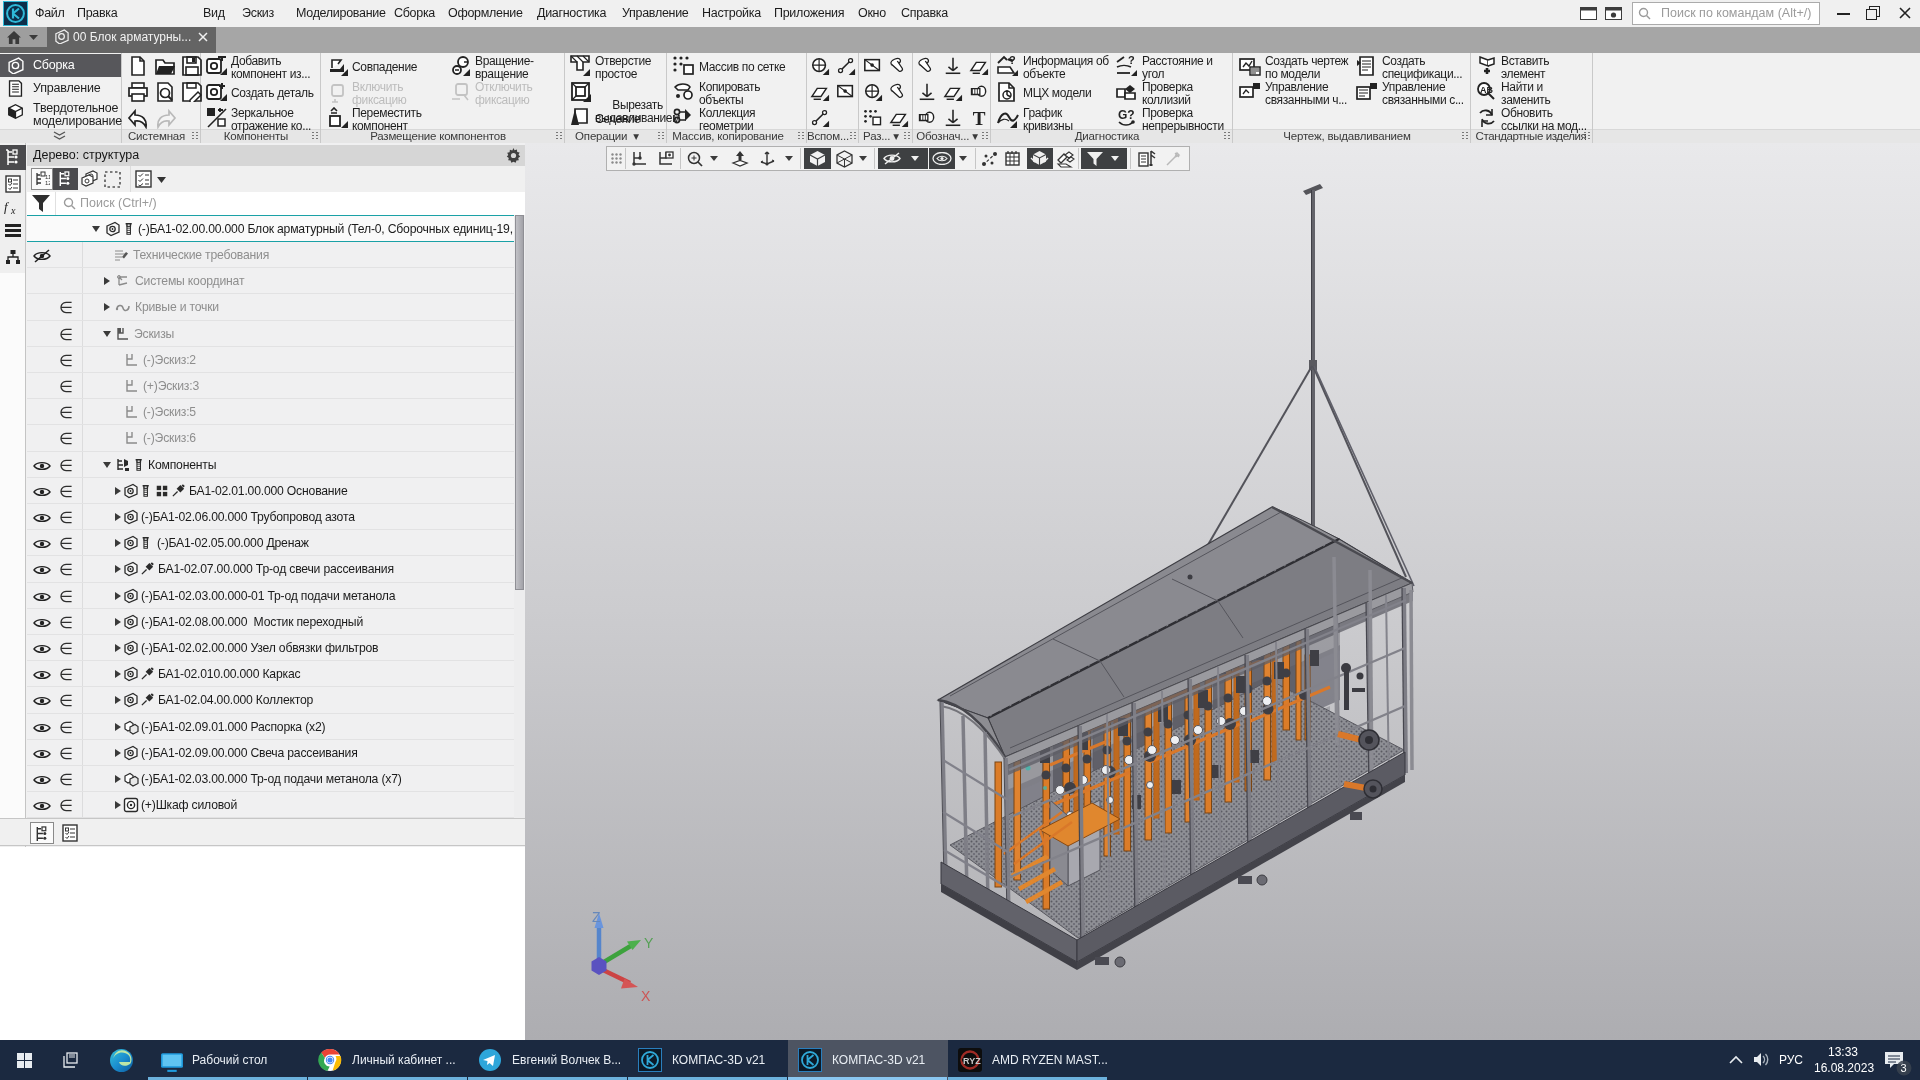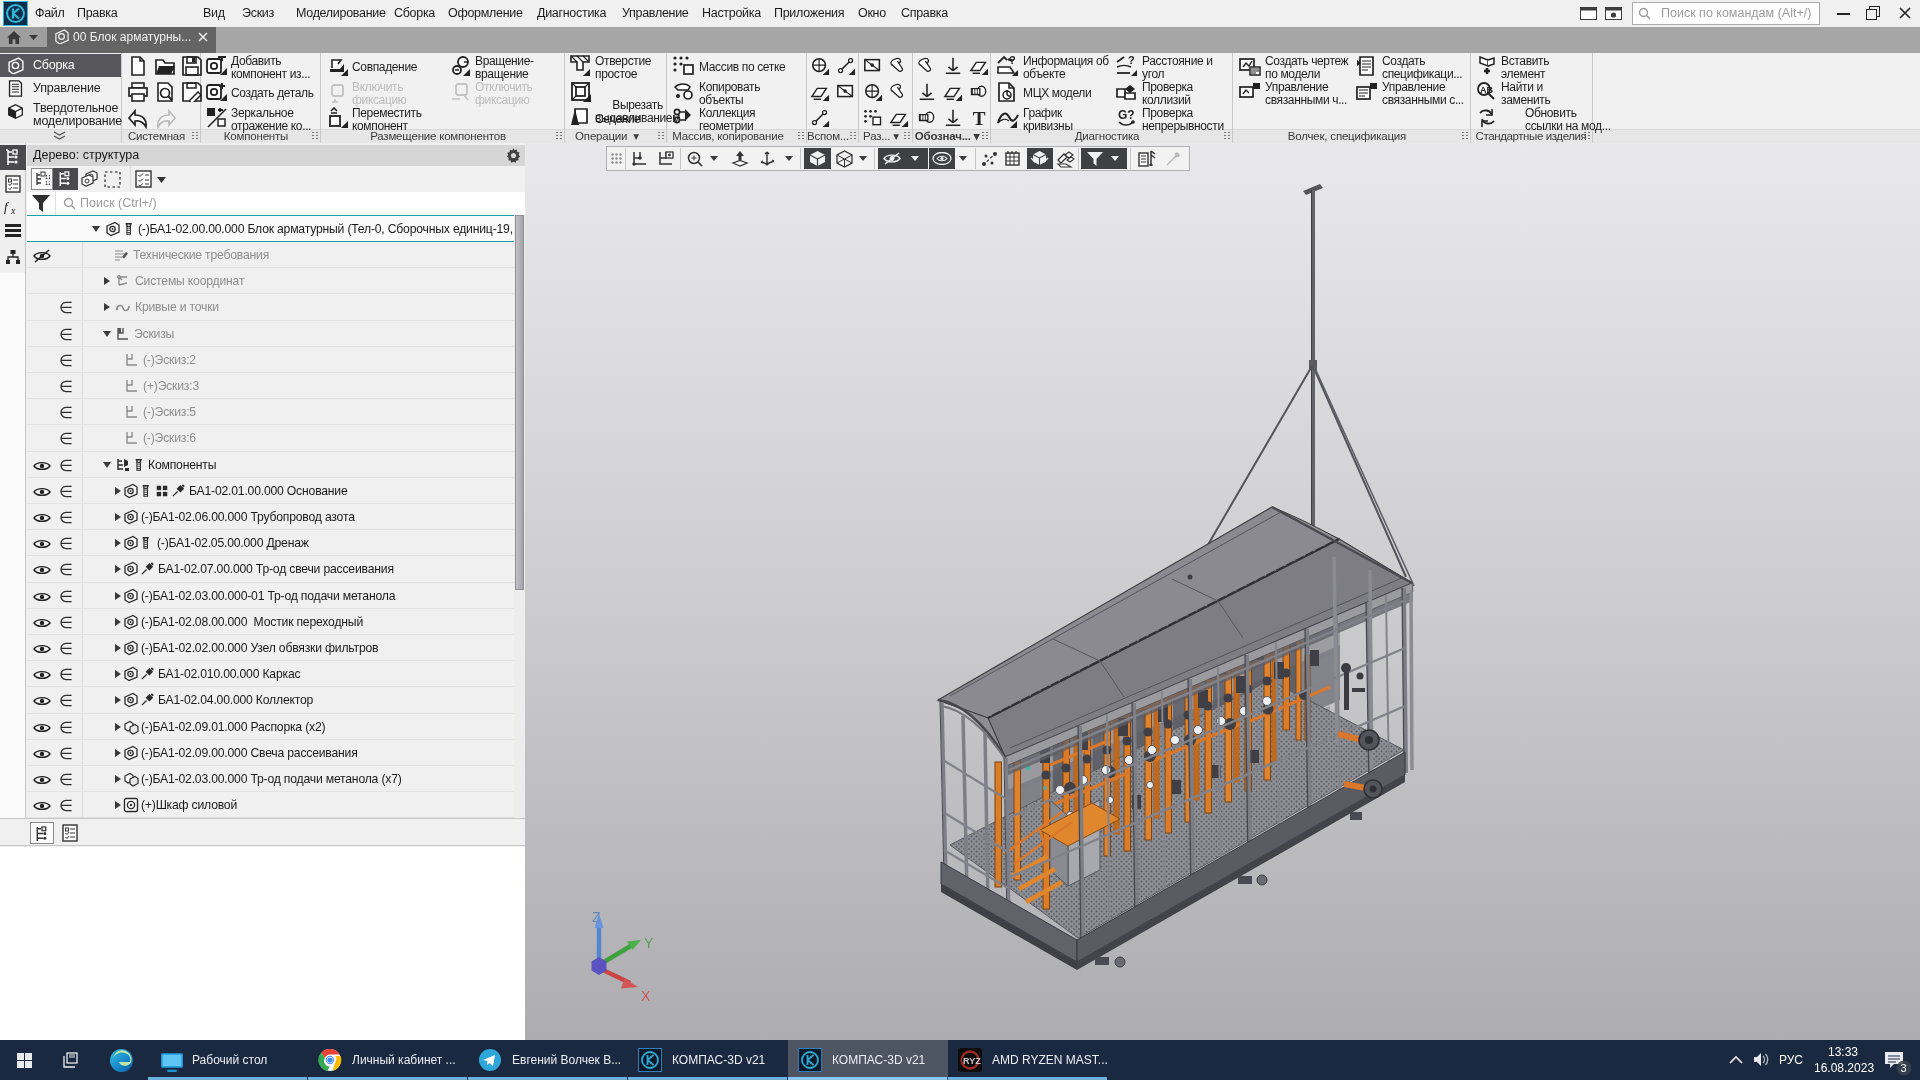--- a/index.html
+++ b/index.html
@@ -465,23 +465,23 @@
       <path d="M1 1l5.5 3L12 1M1 5l5.5 3L12 5" fill="none" stroke="#555" stroke-width="1.4"></path>
     </svg>
 
   <div class="rlabel" style="left:121px;width:71px;">Системная</div>
   <div class="rlabel" style="left:200px;width:112px;">Компоненты</div>
   <div class="rlabel" style="left:320px;width:236px;">Размещение компонентов</div>
   <div class="rlabel" style="left:564px;width:86px;">Операции&nbsp;&nbsp;▾</div>
   <div class="rlabel" style="left:666px;width:124px;">Массив, копирование</div>
   <div class="rlabel" style="left:806px;width:44px;">Вспом...</div>
   <div class="rlabel" style="left:858px;width:46px;">Раз... ▾</div>
-  <div class="rlabel" style="left:912px;width:70px;font-weight:bold;">Обознач... ▾</div>
+  <div class="rlabel" style="left:912px;width:70px;">Обознач... ▾</div>
   <div class="rlabel" style="left:990px;width:234px;">Диагностика</div>
-  <div class="rlabel" style="left:1232px;width:230px;">Волчек, спецификация</div>
+  <div class="rlabel" style="left:1232px;width:230px;">Чертеж, выдавливанием</div>
   <div class="rlabel" style="left:1470px;width:122px;letter-spacing:-0.4px;">Стандартные изделия</div>
   <div class="grip" style="left:192px">
       <b></b>
       <b></b>
       <b></b>
     </div>
   <div class="grip" style="left:312px">
       <b></b>
       <b></b>
       <b></b>
@@ -726,21 +726,21 @@
       <use href="#d-ins"></use>
     </svg>
   <div class="rbt" style="left:1501px;top:2px;">Вставить<br>элемент</div>
   <svg class="ric" style="left:1476px;top:28px" width="22" height="22">
       <use href="#d-find"></use>
     </svg>
   <div class="rbt" style="left:1501px;top:28px;">Найти и<br>заменить</div>
   <svg class="ric" style="left:1476px;top:54px" width="22" height="22">
       <use href="#d-upd"></use>
     </svg>
-  <div class="rbt" style="left:1501px;top:54px;margin-left:24px;">Обновить<br>ссылки на мод...</div>
+  <div class="rbt" style="left:1501px;top:54px;">Обновить<br>ссылки на мод...</div>
 </div>
 
 <div id="main">
   <div id="leftstrip">
     <div class="abs" style="left:0;top:2px;width:26px;height:25px;background:#4a4a4d;">
       <svg class="abs" style="left:5px;top:4px" width="16" height="17" viewBox="0 0 16 17">
           <path d="M3 1v15M3 3h4M3 8h6M3 13h6" stroke="#fff" stroke-width="1.5" fill="none"></path>
           <rect x="8" y="1" width="4" height="4" fill="none" stroke="#fff" stroke-width="1.3"></rect>
           <circle cx="11" cy="8" r="1.6" fill="#fff"></circle>
           <circle cx="11" cy="13" r="1.6" fill="#fff"></circle>

